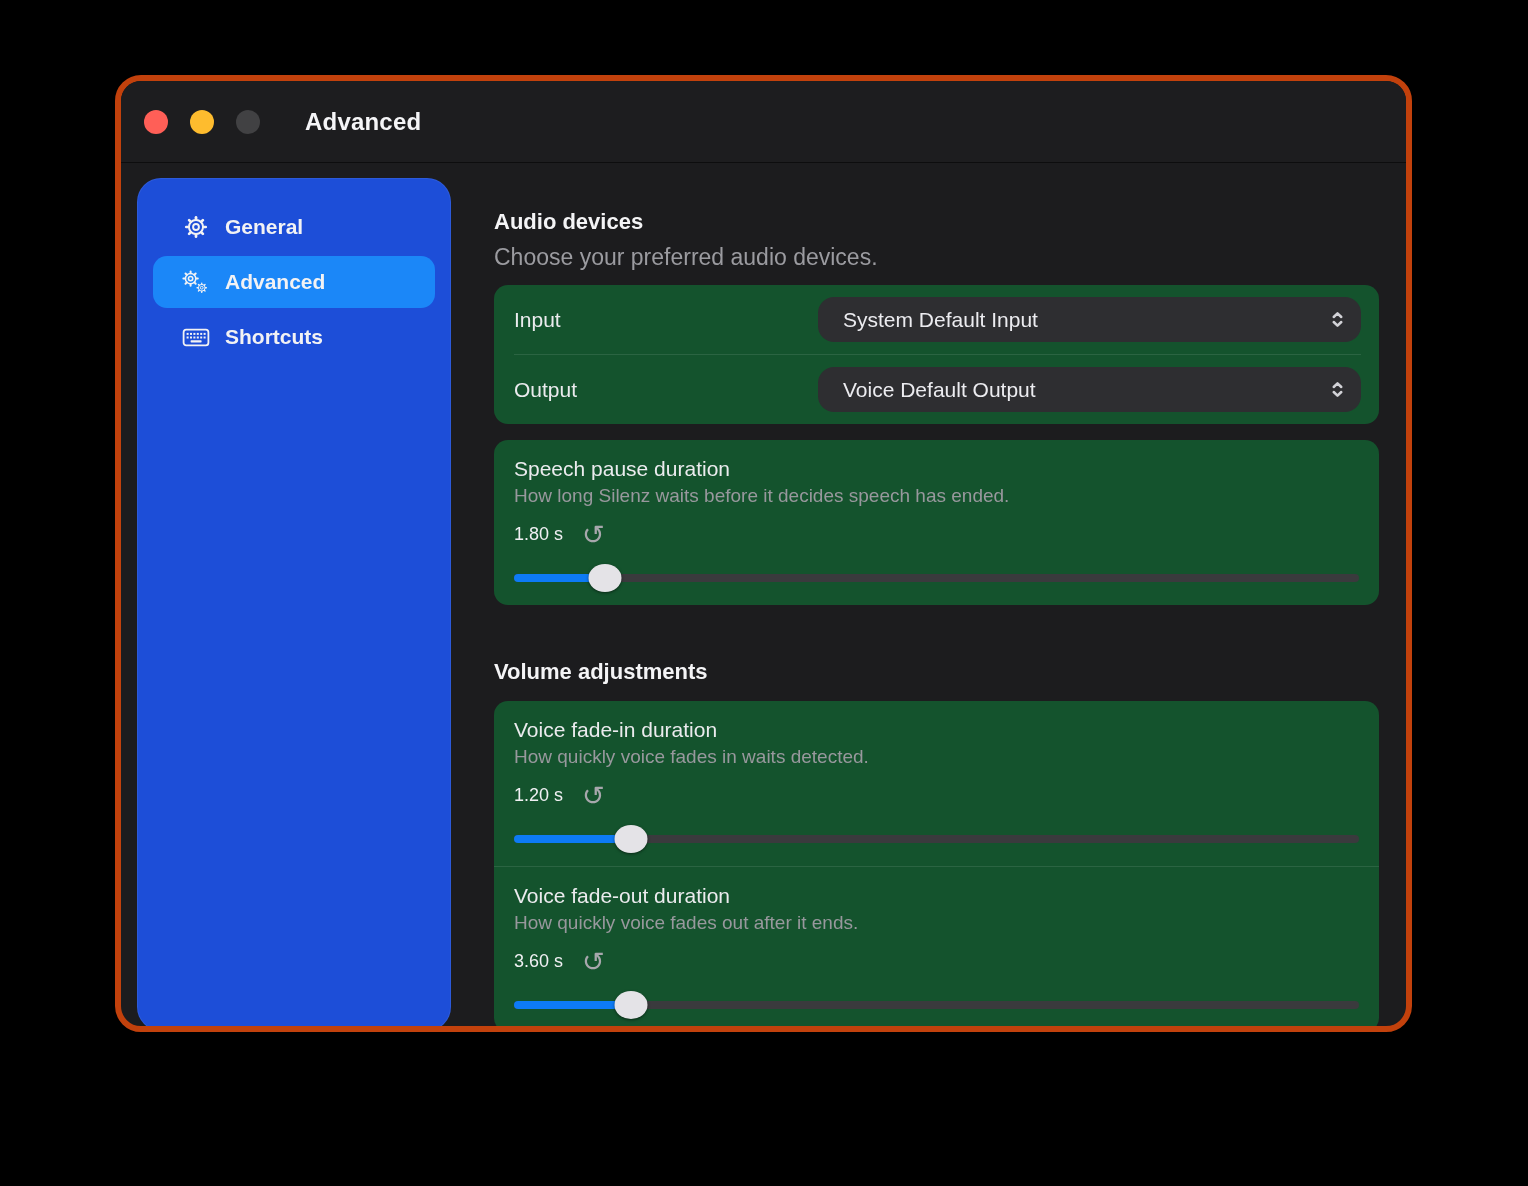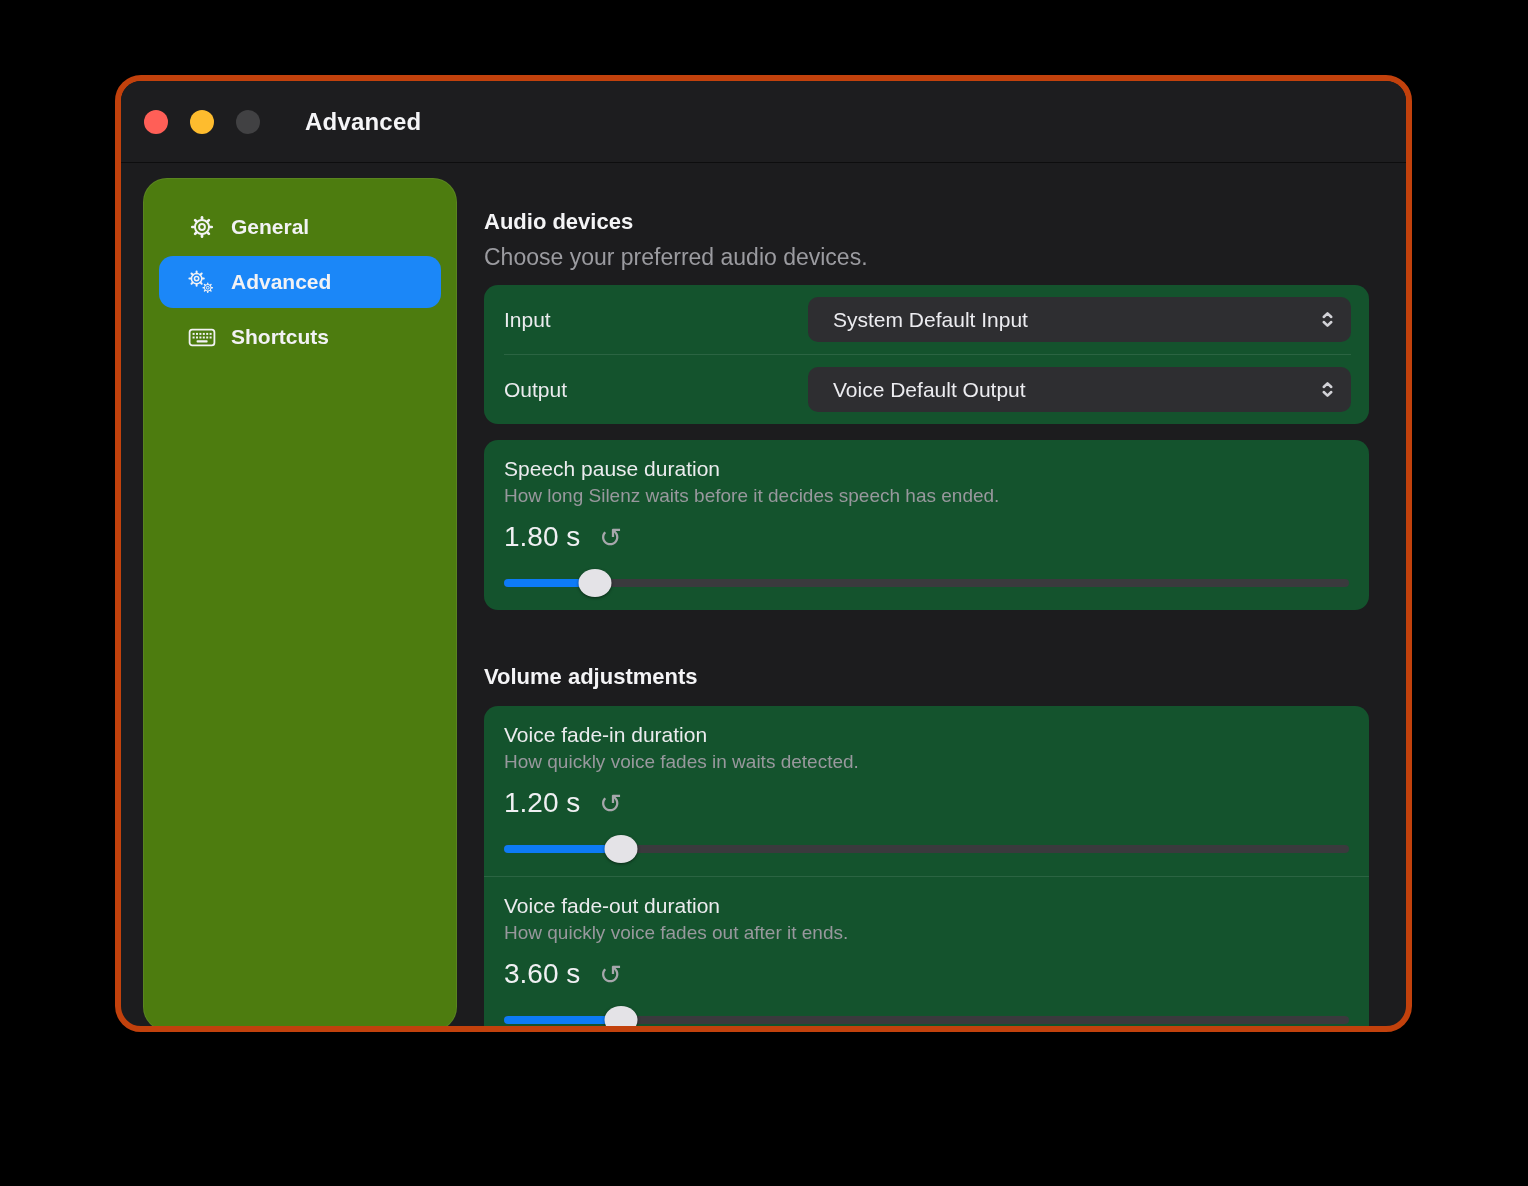--- a/index.html
+++ b/index.html
@@ -16,57 +16,57 @@
     border-bottom:1px solid rgba(0,0,0,.55); background:#1d1d1f; }
   .lights { position:absolute; left:23px; top:29px; display:flex; gap:22px; }
   .light { width:24px; height:24px; border-radius:50%; border:none; cursor:default; }
   .light.red    { background:#ff5f57; }
   .light.yellow { background:#febc2e; }
   .light.gray   { background:#414143; }
   .win-title { position:absolute; left:184px; top:0; height:82px; display:flex;
     align-items:center; font-size:24px; font-weight:700; color:#f5f5f7; letter-spacing:.2px; }
 
   
-  .sidebar { position:absolute; left:22px; top:97px; width:314px; height:853px;
-    background:#4d7c0f; border:1px solid rgba(255,255,255,.07); border-radius:24px;
+  .sidebar { position:absolute; left:16px; top:97px; width:314px; height:853px;
+    background:#1d4ed8; border:1px solid rgba(255,255,255,.07); border-radius:24px;
     padding:22px 15px; }
   .side-item { display:flex; align-items:center; height:52px; border-radius:14px;
     padding-left:26px; margin-bottom:3px; color:#f2f2f4; cursor:default; }
   .side-item .icon-box { width:34px; display:flex; align-items:center; justify-content:center;
     margin-right:12px; color:#f2f2f4; }
   .side-item .side-label { font-size:21px; font-weight:600; }
   .side-item.selected { background:#1b87f8; }
 
   
-  .content { position:absolute; left:363px; top:82px; width:885px; }
+  .content { position:absolute; left:373px; top:82px; width:885px; }
   .section-title { font-size:22px; line-height:27px; font-weight:700; color:#f4f4f6; }
   .section-title.first { margin-top:45px; }
   .section-title.gap { margin-top:53px; }
   .section-sub { margin-top:9px; font-size:23px; line-height:26px; color:#9b9ba0; }
 
   .card { margin-top:16px; background:#14532d; border-radius:14px; overflow:hidden; }
   .card.audio { margin-top:15px; }
 
   .audio-row { height:69px; display:flex; align-items:center; justify-content:space-between;
     padding:0 18px 0 20px; }
   .row-label { font-size:21px; color:#ebebee; }
-  .select { width:543px; height:45px; background:#2e2e31; border:none; border-radius:10px;
+  .select { width:543px; height:45px; background:#2e2e31; border:none; border-radius:16px;
     display:flex; align-items:center; justify-content:space-between;
     padding:0 13px 0 25px; cursor:default; }
   .select-value { font-size:21px; color:#ececf0; }
   .select .chev { display:flex; color:#d2d2d7; }
   .divider { height:1px; background:rgba(255,255,255,.10); }
   .divider.inset { margin:0 18px 0 20px; }
 
   .setting { padding:15px 18px 13px 20px; }
   .setting-top { display:flex; justify-content:space-between;flex-direction:column; }
   .setting-name { font-size:21px; line-height:28px; font-weight:500; color:#ebebee; }
   .setting-desc { font-size:19px; line-height:26px; color:#98989d; }
   .setting-right { display:flex; align-items:center; gap:19px; margin-top:12px; align-self:flex-start; }
-  .setting-value { font-size:28px; color:#f0f0f3; white-space:nowrap; }
+  .setting-value { font-size:18px; color:#f0f0f3; white-space:nowrap; }
   .reset-btn { background:none; border:none; color:#a7a7ac; font-size:27px; line-height:27px;
     font-family:"DejaVu Sans",sans-serif; cursor:default; padding:0; }
 
   .slider { position:relative; height:28px; margin-top:16px; --pct:10%; }
   .slider-track { position:absolute; left:0; right:2px; top:10px; height:8px;
     border-radius:4px; background:#3a3a3d; }
   .slider-fill { position:absolute; left:0; top:10px; height:8px; width:var(--pct);
     border-radius:4px 0 0 4px; background:#0d7bf5; }
   .slider-thumb { position:absolute; top:0; left:var(--pct); width:33px; height:28px;
     transform:translateX(-50%); border-radius:50%; background:#e4e3e7;

